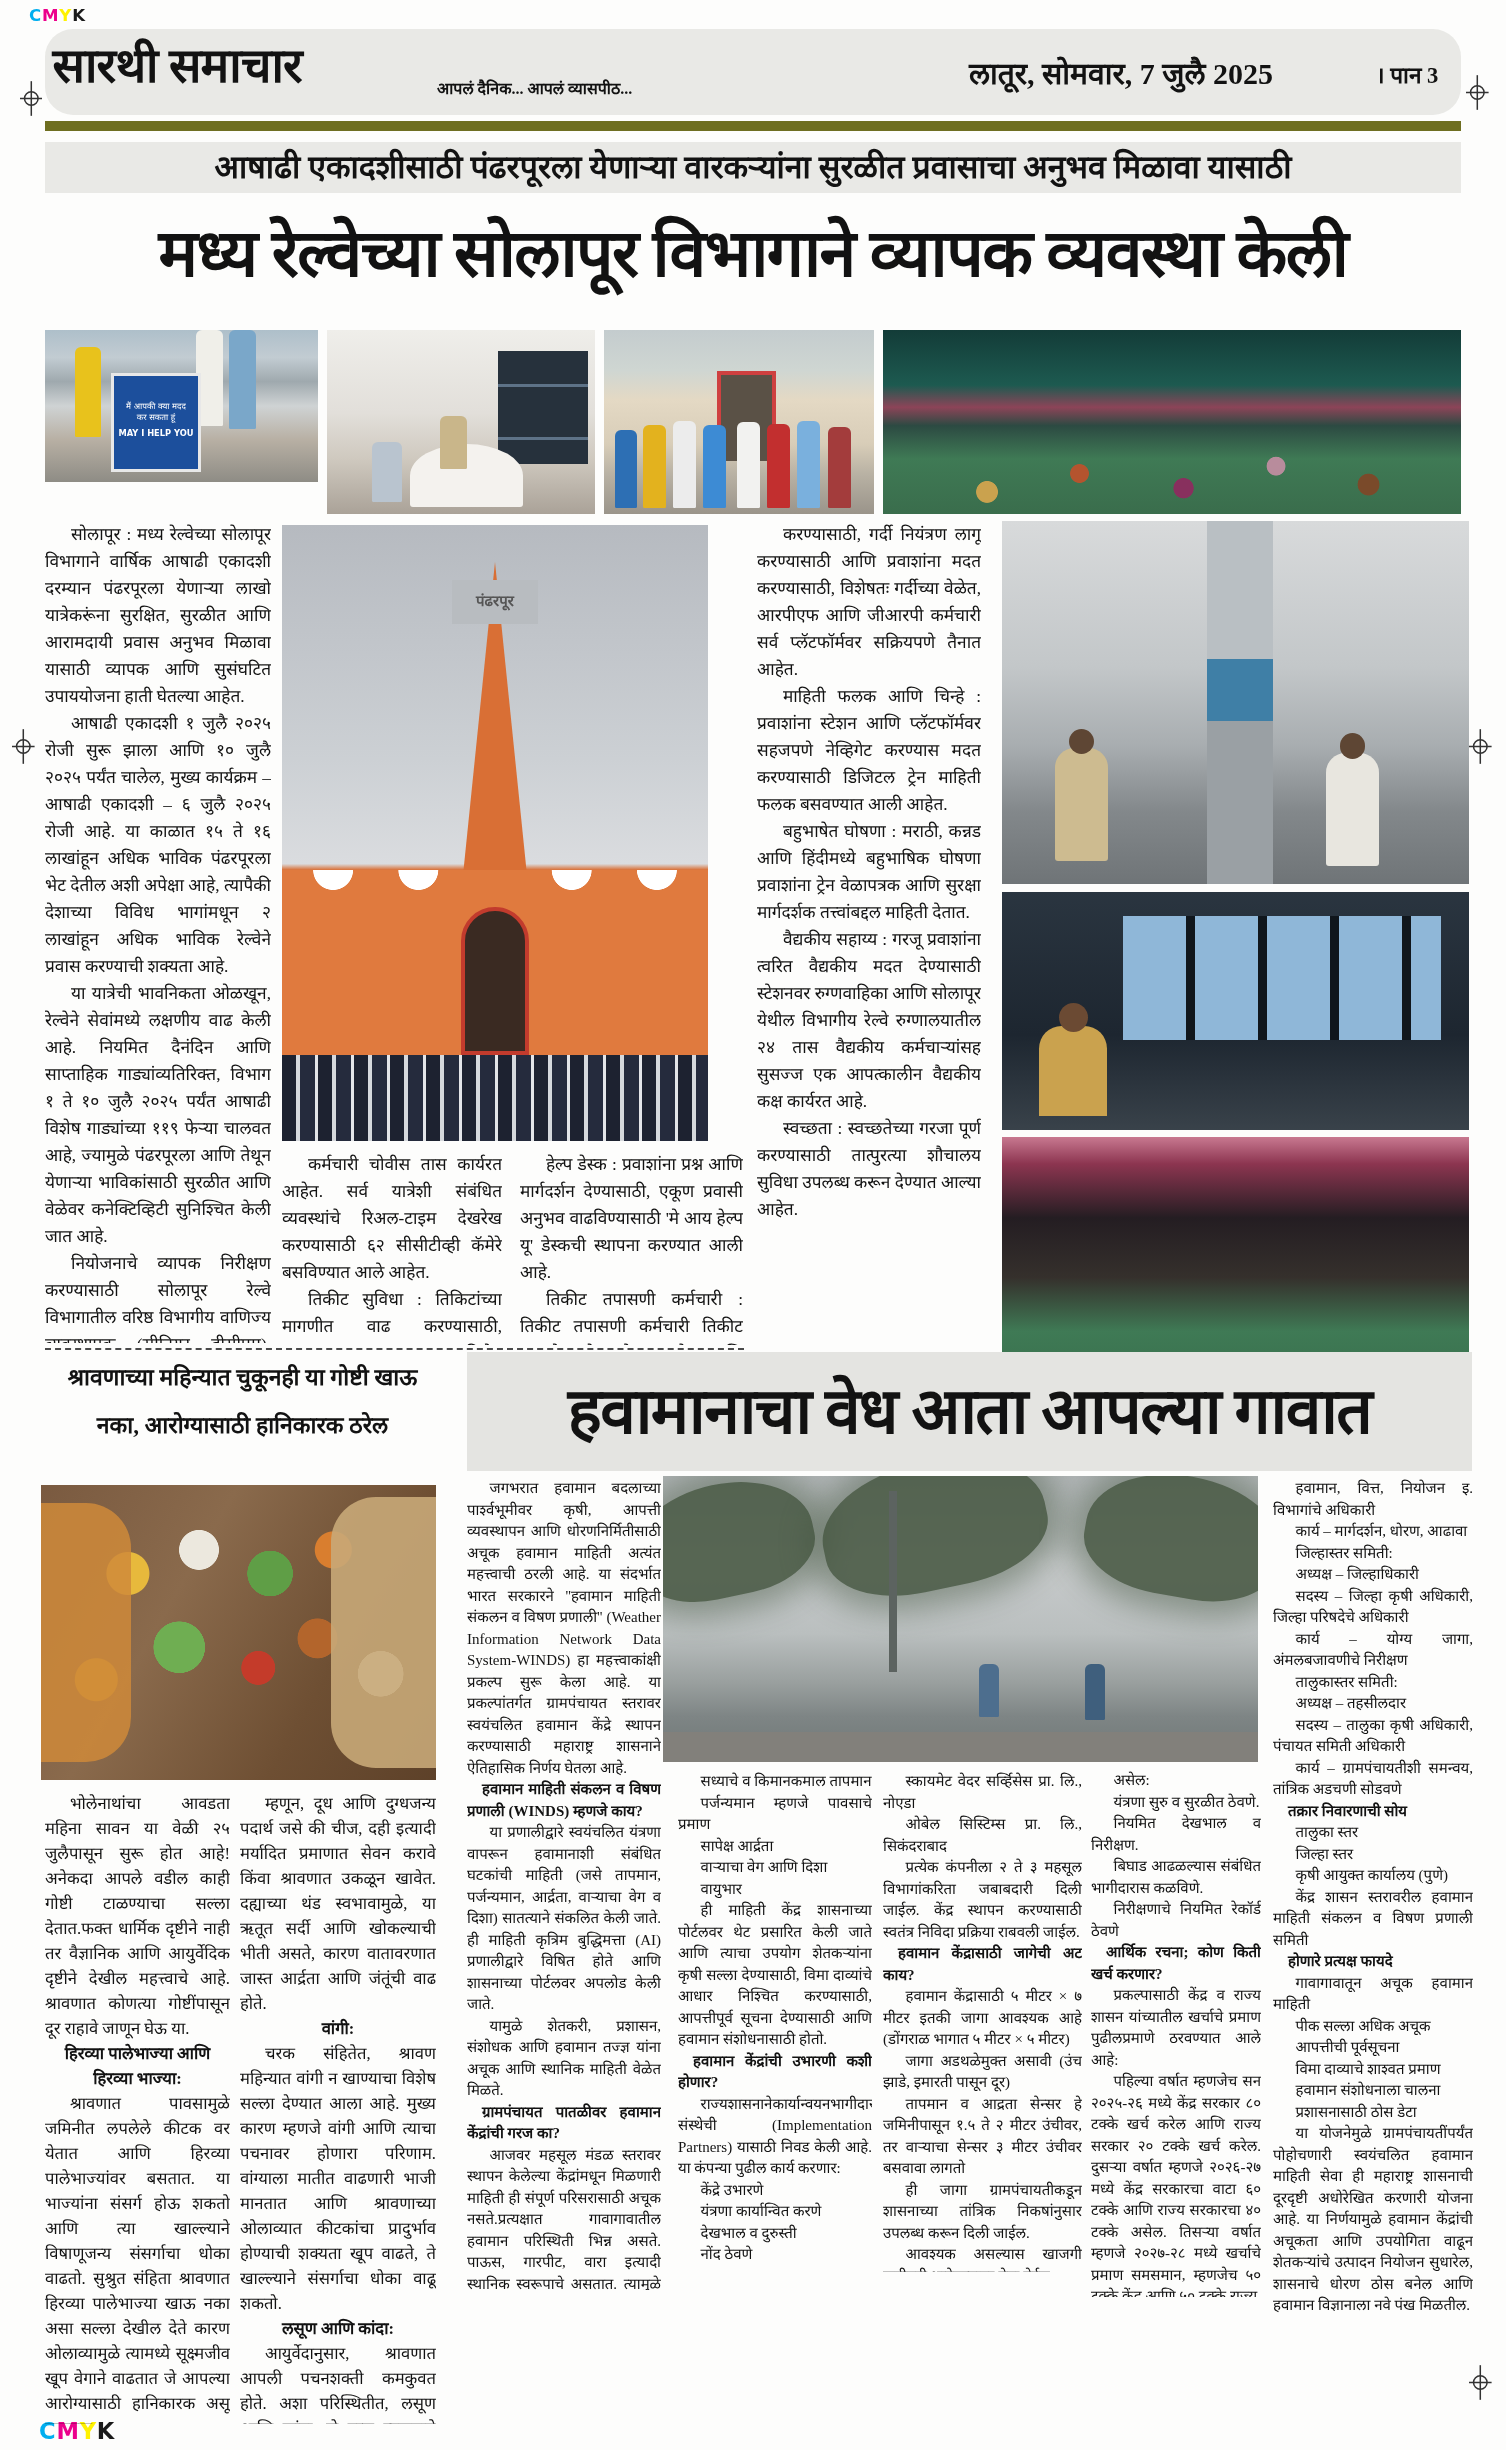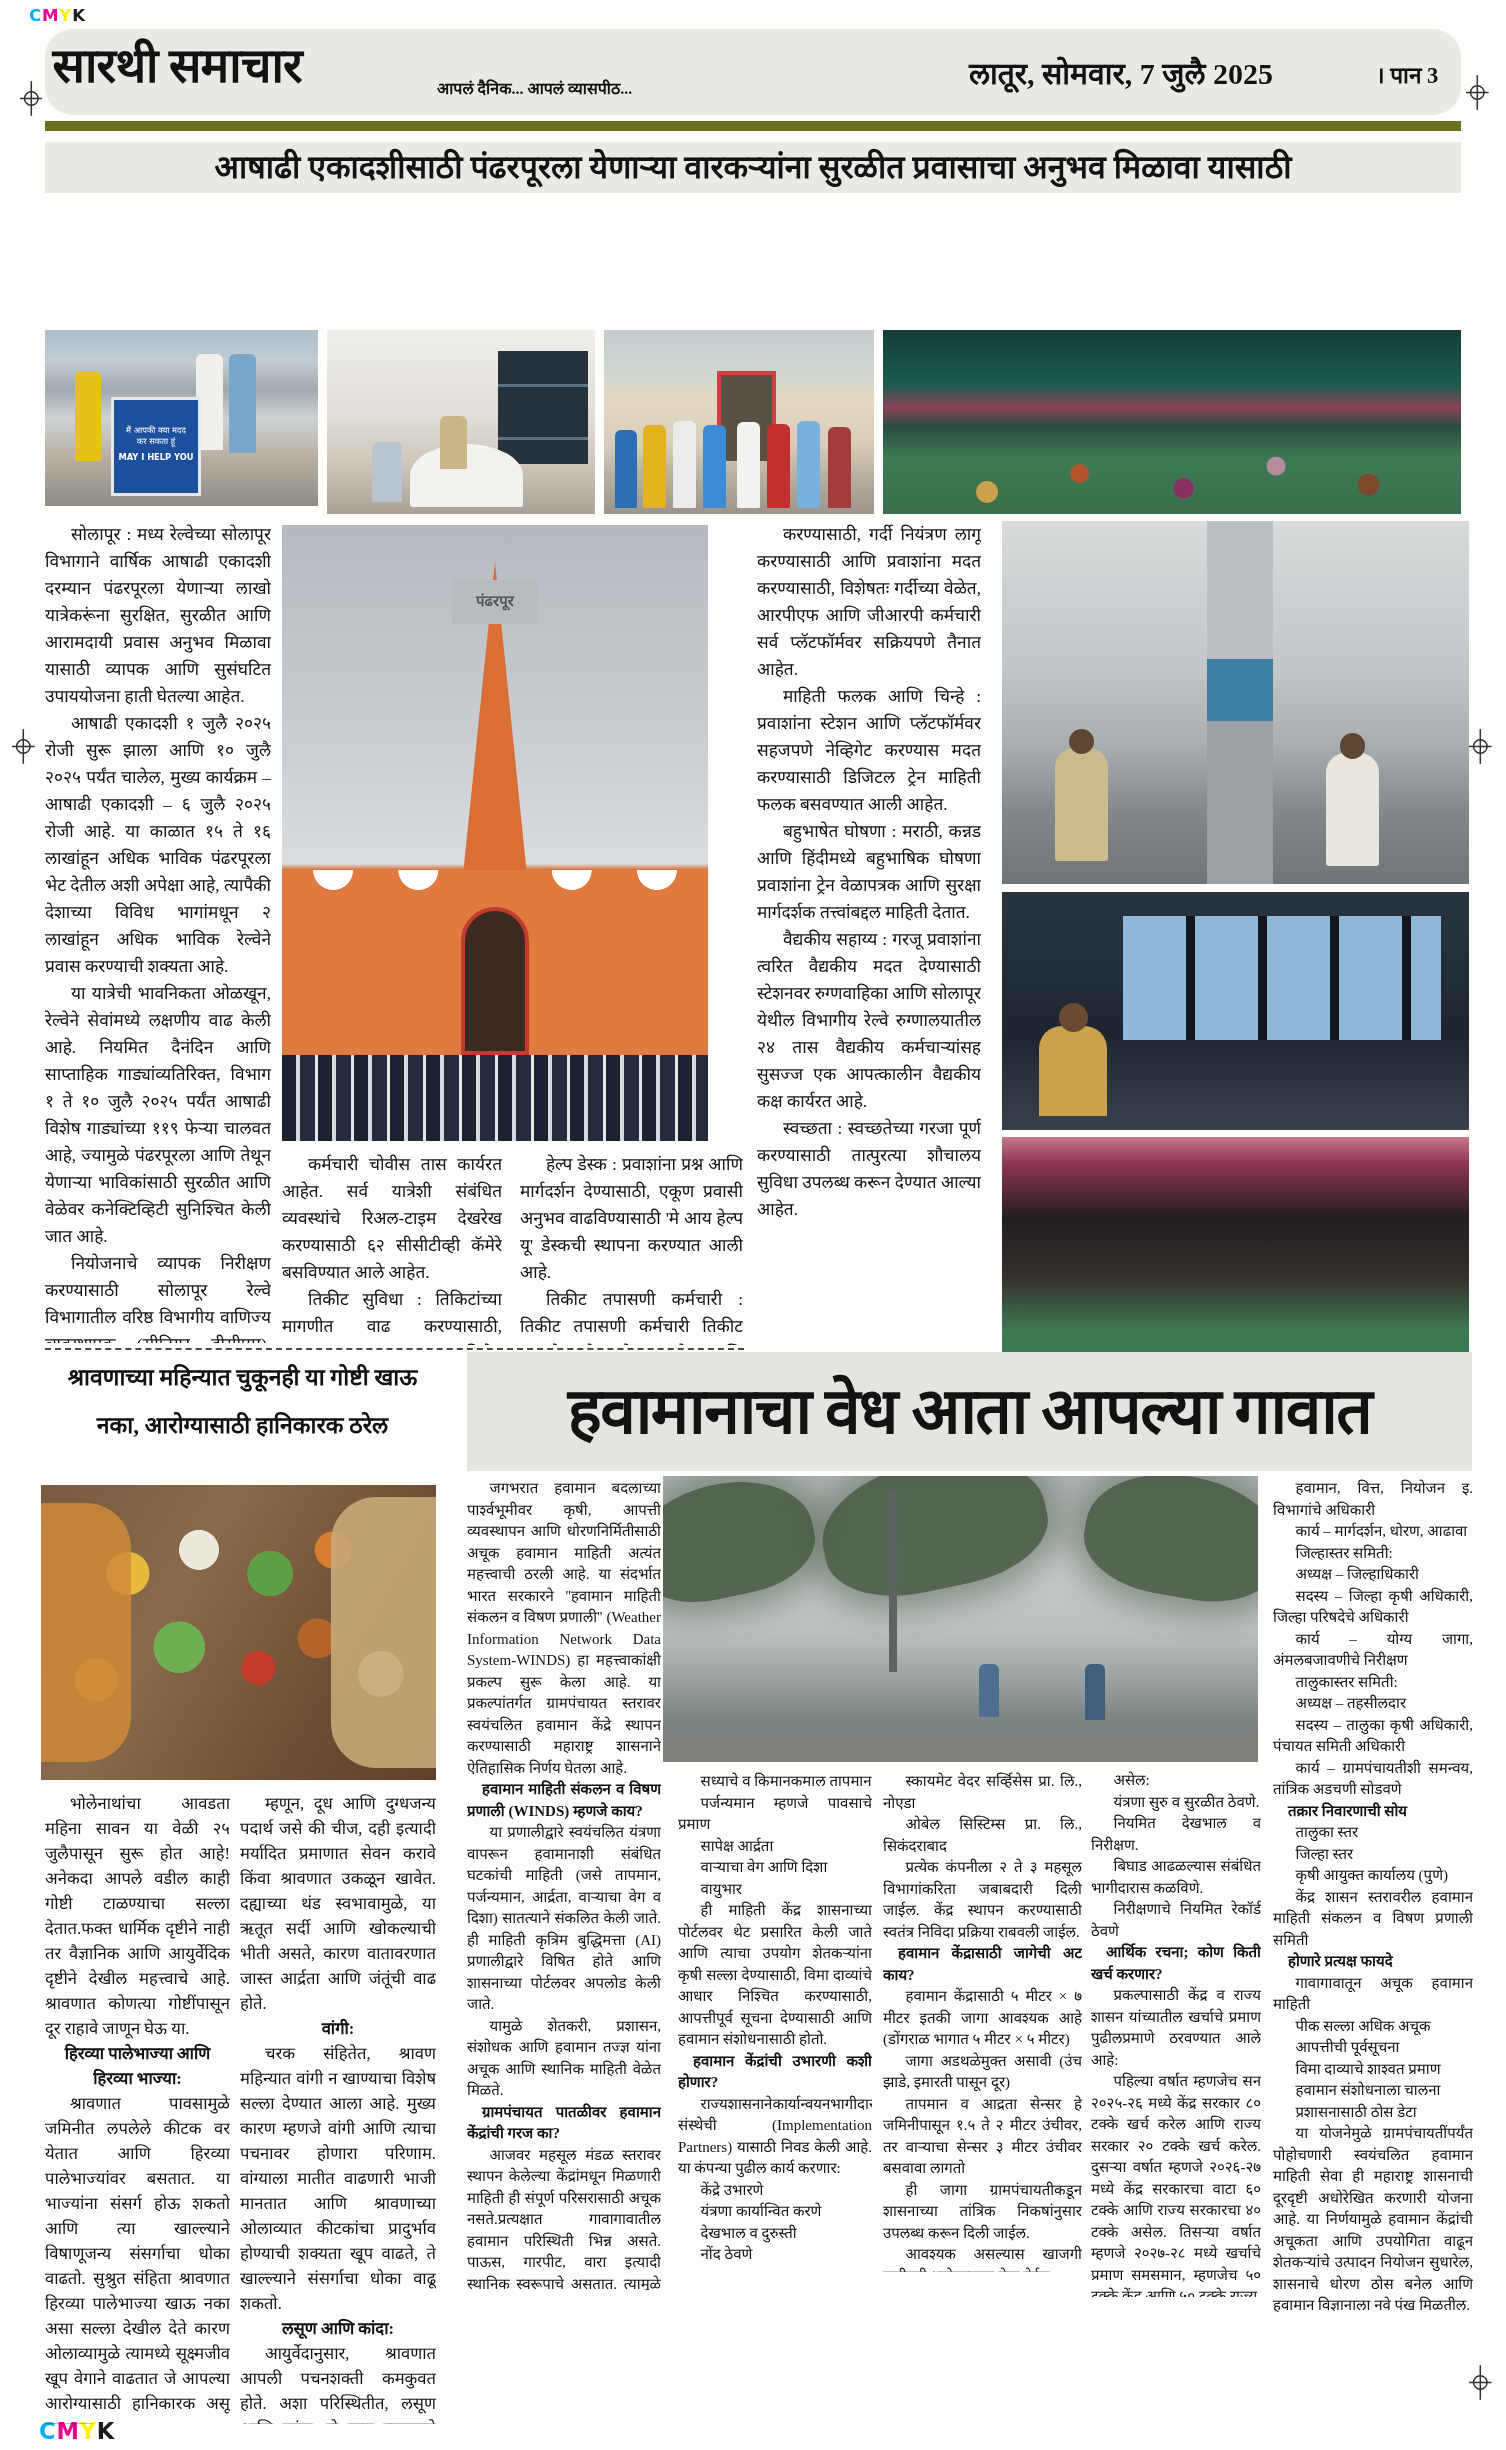--- a/index.html
+++ b/index.html
@@ -150,22 +150,23 @@
 
   <div class="masthead" data-name="masthead">
     <div class="mast-title" data-name="newspaper-title">सारथी समाचार</div>
     <div class="mast-tagline" data-name="newspaper-tagline">आपलं दैनिक... आपलं व्यासपीठ...</div>
     <div class="mast-date" data-name="dateline">लातूर, सोमवार, 7 जुलै 2025</div>
     <div class="mast-page" data-name="page-number">। पान 3</div>
   </div>
   <div class="rule-olive" data-name="masthead-rule"></div>
 
   <div class="kicker" data-name="main-article-kicker">आषाढी एकादशीसाठी पंढरपूरला येणाऱ्या वारकऱ्यांना सुरळीत प्रवासाचा अनुभव मिळावा यासाठी</div>
-
-  <div id="photo-helpdesk" class="photo" style="left:45px;top:330px;width:273px;height:176px" data-name="photo-help-desk">
+  <div class="headline-main" data-name="main-article-headline">मध्य रेल्वेच्या सोलापूर विभागाने व्यापक व्यवस्था केली</div>
+
+  <div id="photo-helpdesk" class="photo" style="left:45px;top:330px;width:273px;height:152px" data-name="photo-help-desk">
     <span class="fig" style="left:30px;bottom:45px;width:25.6px;height:90px;background:#e8c21c" data-name="person-figure"></span>
     <span class="fig" style="left:151px;bottom:56px;width:27px;height:96px;background:#f0efe9" data-name="person-figure"></span>
     <span class="fig" style="left:184px;bottom:53px;width:27px;height:99px;background:#7aa7c9" data-name="person-figure"></span>
     <div class="sign-blue" data-name="help-desk-sign">
       <div data-name="sign-text-hindi">मैं आपकी क्या मदद</div>
       <div data-name="sign-text-hindi">कर सकता हूं</div>
       <div style="margin-top:4.5px;font-weight:bold" data-name="sign-text-english">MAY I HELP YOU</div>
     </div>
   </div>
   <div id="photo-office" class="photo" style="left:327px;top:330px;width:268px;height:184px" data-name="photo-control-office">

